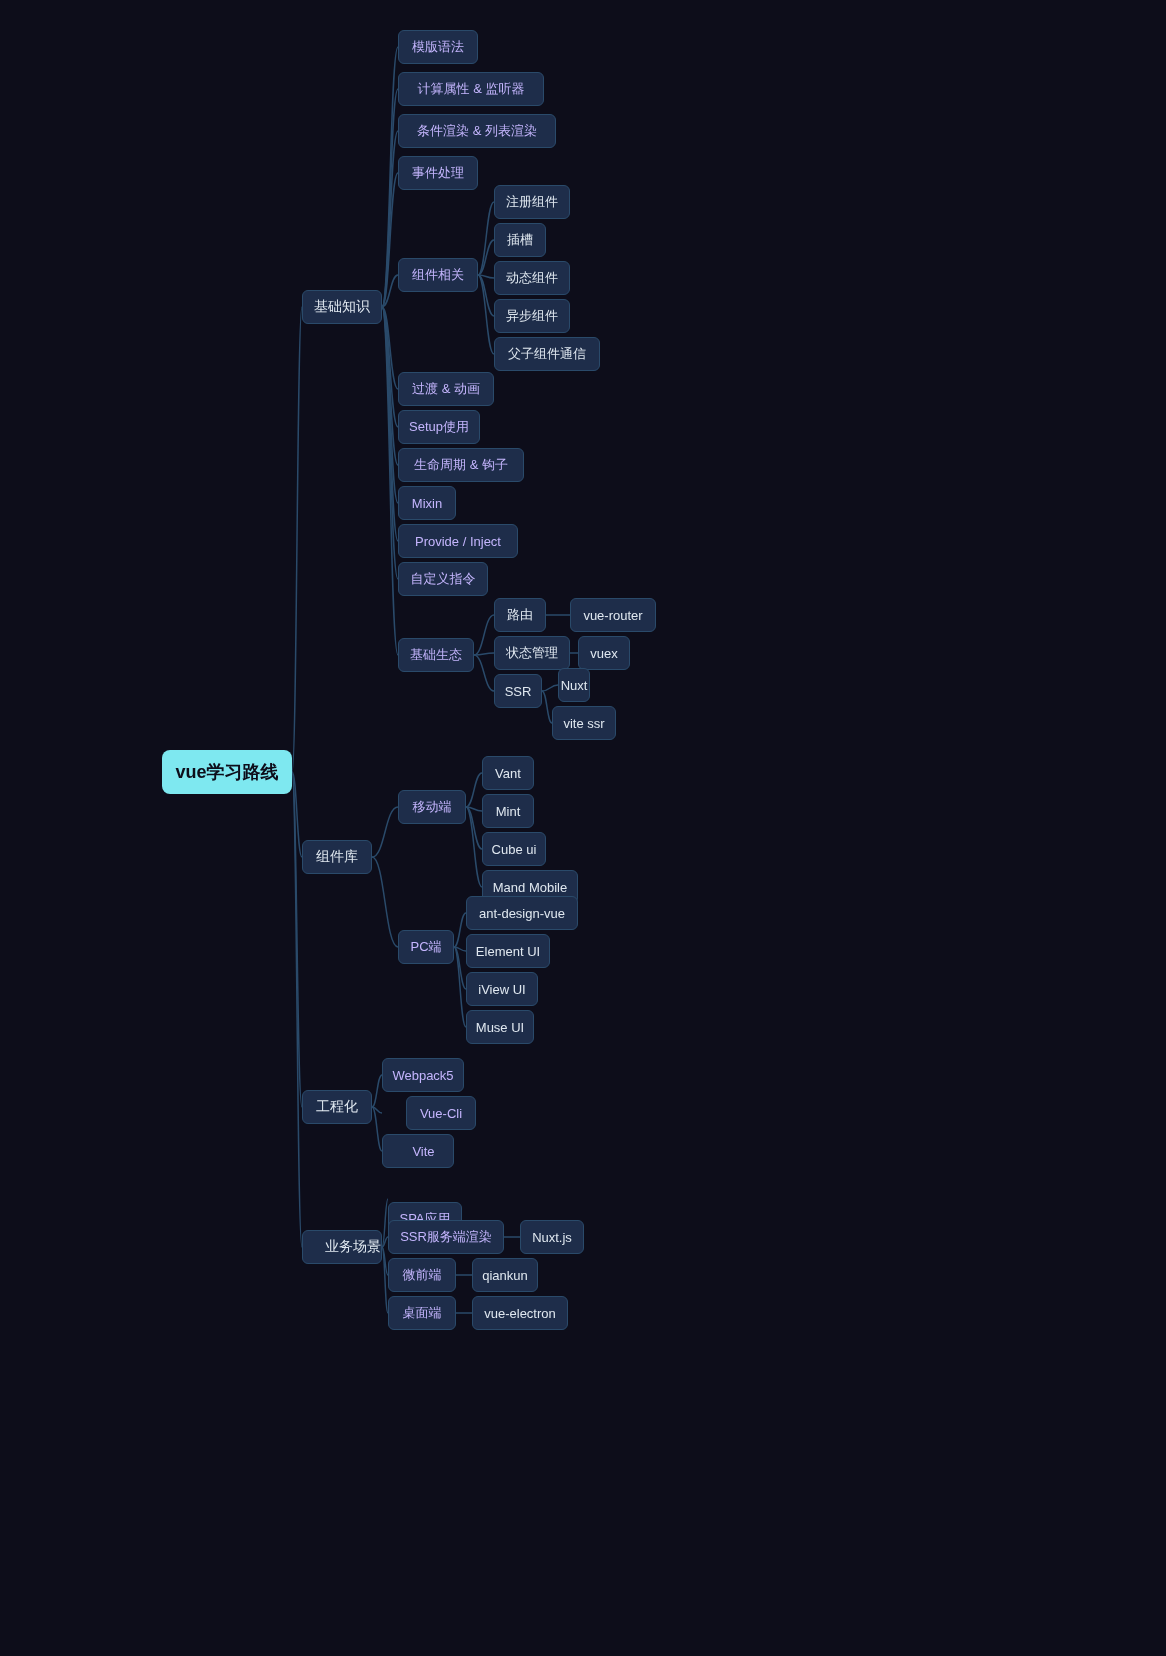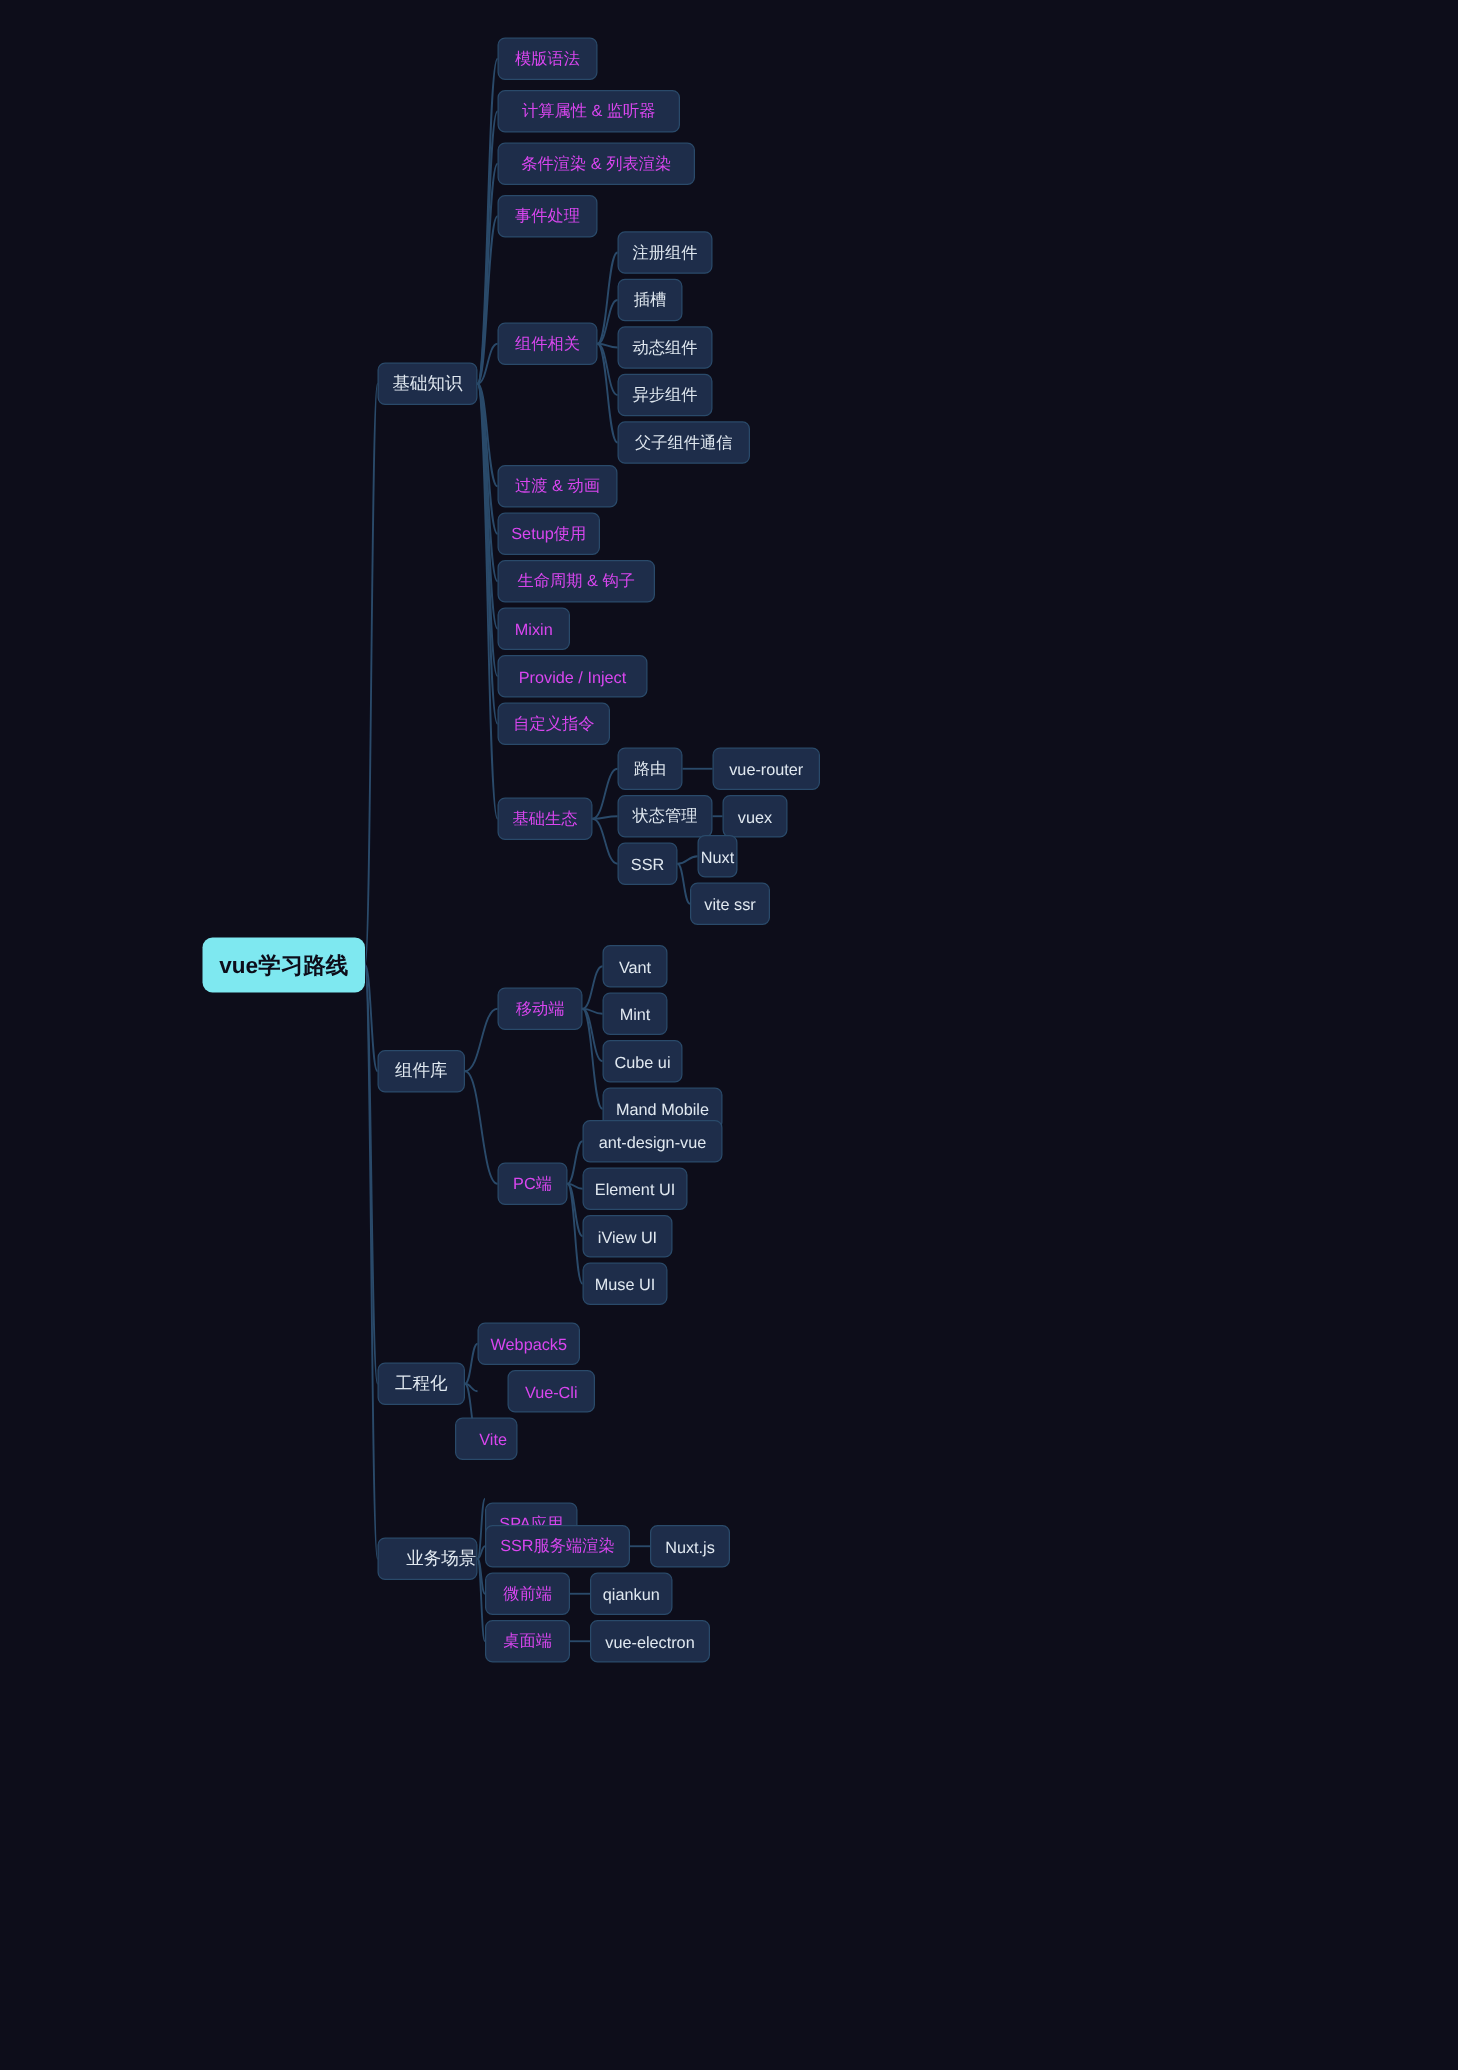--- a/index.html
+++ b/index.html
@@ -42,21 +42,21 @@
     .node-l1 {
       background: #1e2d4a;
       color: #e0e8f0;
       border: 1.5px solid #2a4a6a;
       padding: 7px 14px;
       font-size: 14px;
     }
 
     .node-l2 {
       background: #1e2d4a;
-      color: #d946ef;
+      color: #c4b5fd;
       border: 1.5px solid #2a4a6a;
       padding: 6px 12px;
       font-size: 13px;
     }
 
     .node-l3 {
       background: #1e2d4a;
       color: #e0e8f0;
       border: 1.5px solid #2a4a6a;
       padding: 5px 11px;
@@ -147,21 +147,21 @@
       <div class="node node-l2" style="left: 398px; top: 410px; width: 82px; height: 34px;">Setup使用</div>
       <div class="node node-l2" style="left: 398px; top: 448px; width: 126px; height: 34px;">生命周期 &amp; 钩子</div>
       <div class="node node-l2" style="left: 398px; top: 486px; width: 58px; height: 34px;">Mixin</div>
       <div class="node node-l2" style="left: 398px; top: 524px; width: 120px; height: 34px;">Provide / Inject</div>
       <div class="node node-l2" style="left: 398px; top: 562px; width: 90px; height: 34px;">自定义指令</div>
       <div class="node node-l2" style="left: 398px; top: 638px; width: 76px; height: 34px;">基础生态</div>
       <div class="node node-l2" style="left: 398px; top: 790px; width: 68px; height: 34px;">移动端</div>
       <div class="node node-l2" style="left: 398px; top: 930px; width: 56px; height: 34px;">PC端</div>
       <div class="node node-l2" style="left: 382px; top: 1058px; width: 82px; height: 34px;">Webpack5</div>
       <div class="node node-l2" style="left: 382px; top: 1096px; width: 70px; height: 34px; margin-left: 24px;">Vue-Cli</div>
-      <div class="node node-l2" style="left: 364px; top: 1134px; width: 50px; height: 34px; padding-left: 23px;">Vite</div>
+      <div class="node node-l2" style="left: 382px; top: 1134px; width: 72px; height: 34px; padding-left: 23px;">Vite</div>
       <div class="node node-l2" style="left: 388px; top: 1182px; width: 74px; height: 34px; margin-top: 20px;">SPA应用</div>
       <div class="node node-l2" style="left: 388px; top: 1220px; width: 116px; height: 34px;">SSR服务端渲染</div>
       <div class="node node-l2" style="left: 388px; top: 1258px; width: 68px; height: 34px;">微前端</div>
       <div class="node node-l2" style="left: 388px; top: 1296px; width: 68px; height: 34px;">桌面端</div>
       <div class="node node-l3" style="left: 494px; top: 185px; width: 76px; height: 34px;">注册组件</div>
       <div class="node node-l3" style="left: 494px; top: 223px; width: 52px; height: 34px;">插槽</div>
       <div class="node node-l3" style="left: 494px; top: 261px; width: 76px; height: 34px;">动态组件</div>
       <div class="node node-l3" style="left: 494px; top: 299px; width: 76px; height: 34px;">异步组件</div>
       <div class="node node-l3" style="left: 494px; top: 337px; width: 106px; height: 34px;">父子组件通信</div>
       <div class="node node-l3" style="left: 494px; top: 598px; width: 52px; height: 34px;">路由</div>

